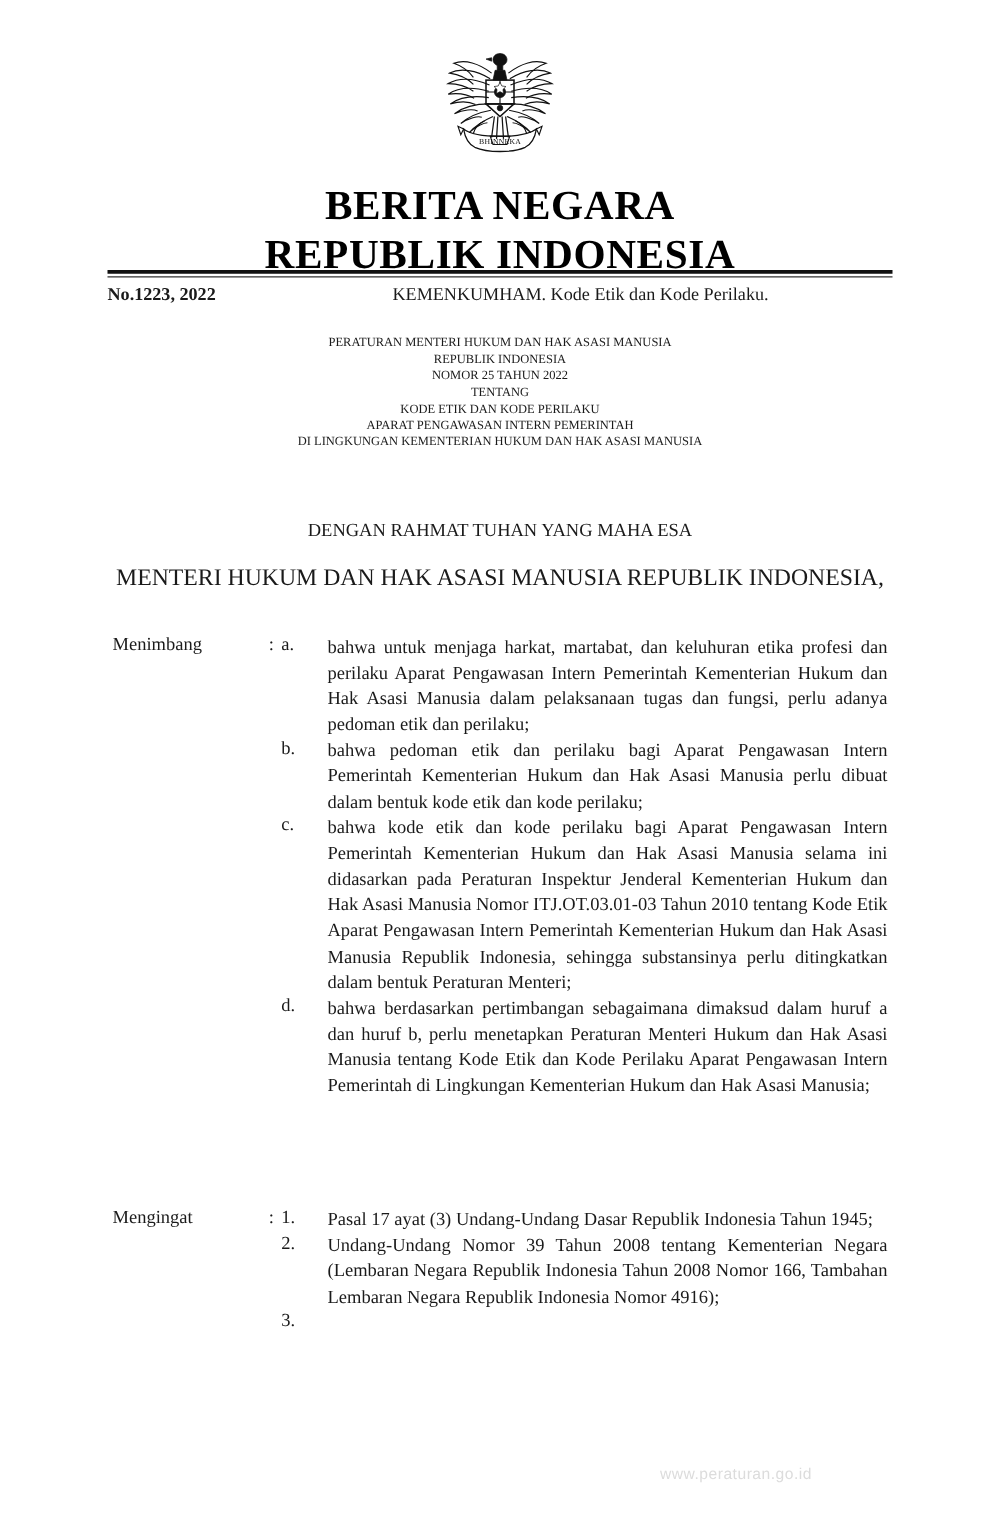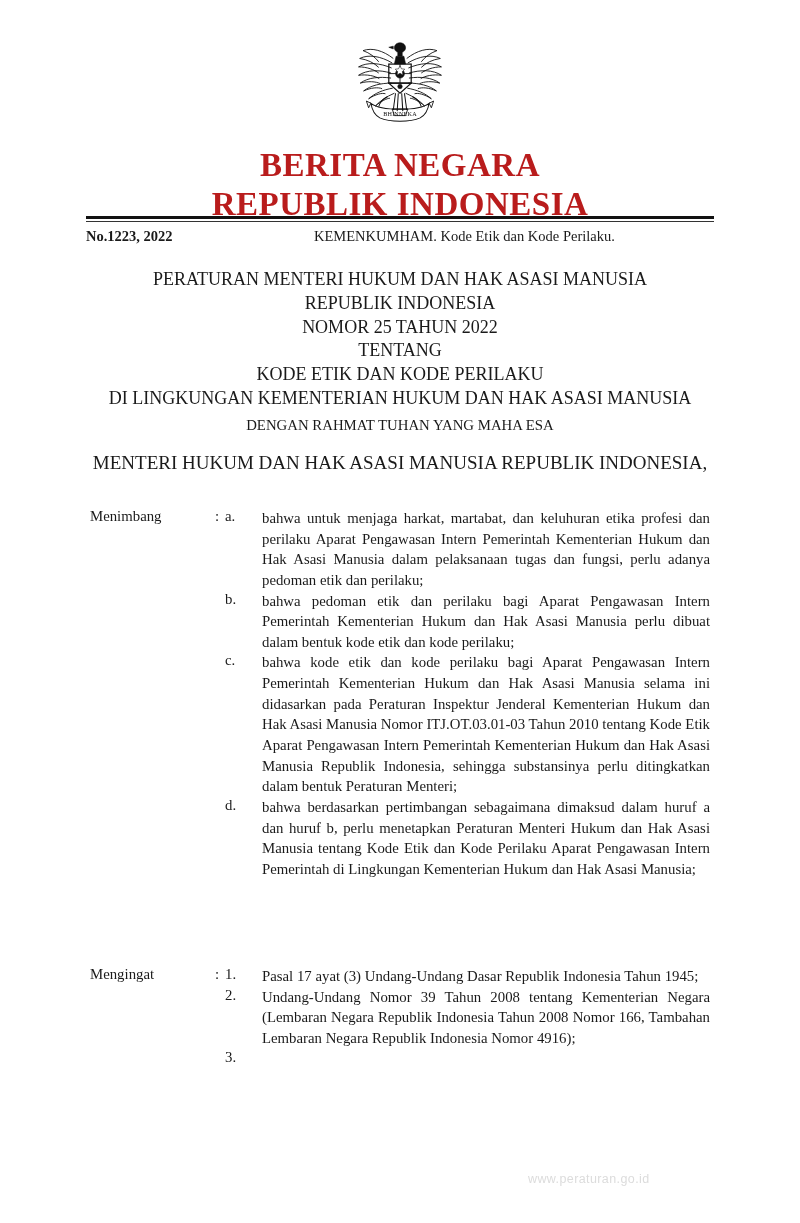--- a/index.html
+++ b/index.html
@@ -32,21 +32,21 @@
     width: 112px;
     height: 112px;
     display: block;
   }
   .masthead-line {
     text-align: center;
     font-weight: bold;
     font-size: 33px;
     letter-spacing: 0.5px;
     line-height: 1.18;
-    color: #b91c1c;
+    color: #000000;
   }
   .masthead-line.line1 { margin-top: 8px; }
 
   .rule-thick {
     position: absolute;
     left: 86px;
     top: 216px;
     width: 628px;
     height: 3px;
     background: #111;
@@ -82,21 +82,21 @@
     white-space: nowrap;
   }
 
   
   .title-block {
     position: absolute;
     left: 86px;
     top: 268px;
     width: 628px;
     text-align: center;
-    font-size: 18px;
+    font-size: 10px;
     line-height: 1.32;
   }
   .title-block div { white-space: nowrap; }
 
   .blessing {
     position: absolute;
     left: 86px;
     top: 417px;
     width: 628px;
     text-align: center;
@@ -247,20 +247,21 @@
   <span class="hm-no">No.1223, 2022</span>
   <span class="hm-subject">KEMENKUMHAM. Kode Etik dan Kode Perilaku.</span>
 </div>
 
 <div class="title-block">
   <div>PERATURAN MENTERI HUKUM DAN HAK ASASI MANUSIA</div>
   <div>REPUBLIK INDONESIA</div>
   <div>NOMOR 25 TAHUN 2022</div>
   <div>TENTANG</div>
   <div>KODE ETIK DAN KODE PERILAKU</div>
+  <div>APARAT PENGAWASAN INTERN PEMERINTAH</div>
   <div>DI LINGKUNGAN KEMENTERIAN HUKUM DAN HAK ASASI MANUSIA</div>
 </div>
 
 <div class="blessing">DENGAN RAHMAT TUHAN YANG MAHA ESA</div>
 <div class="authority">MENTERI HUKUM DAN HAK ASASI MANUSIA REPUBLIK INDONESIA,</div>
 
 <div class="clause-section" id="section-menimbang">
   <div class="clause-row">
     <span class="clause-label">Menimbang</span>
     <span class="clause-colon">:</span>

